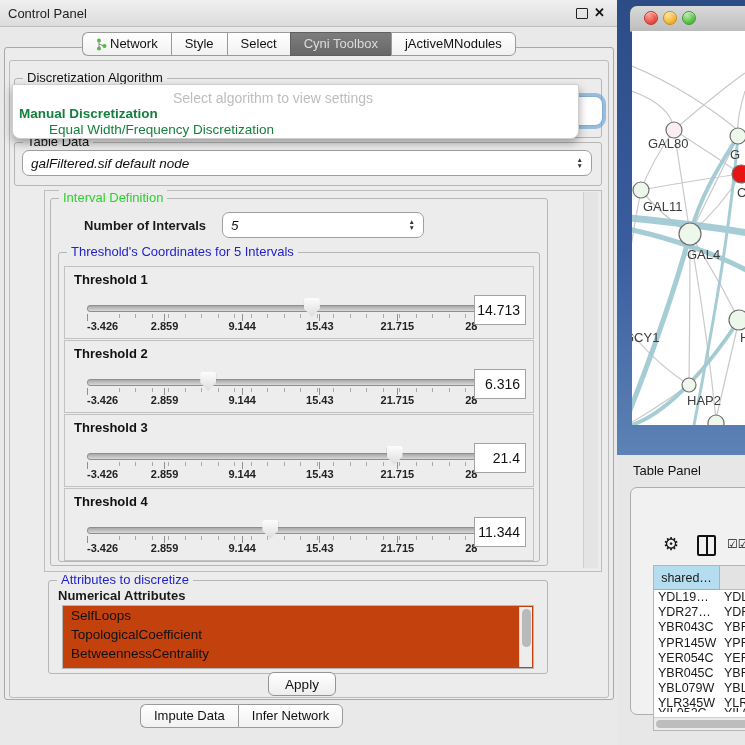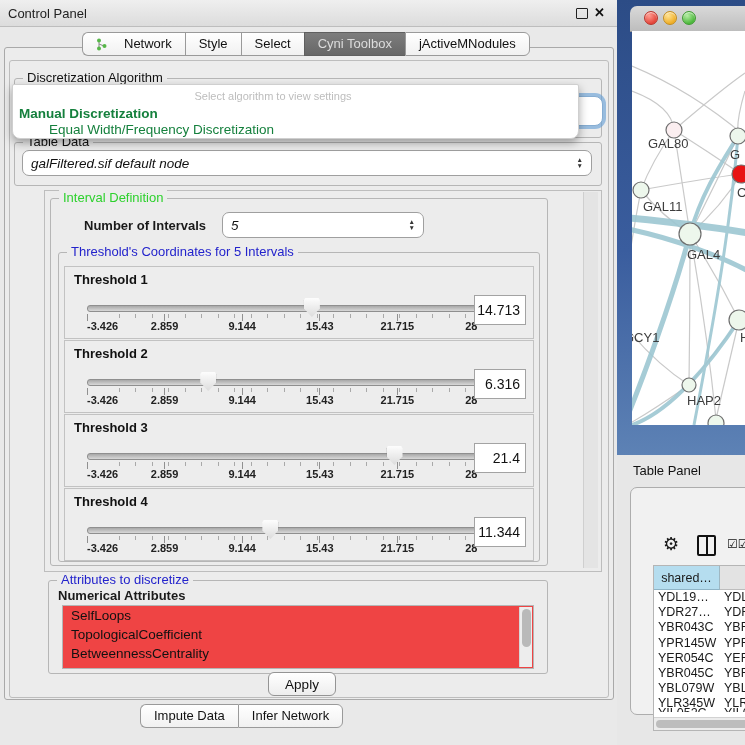--- a/index.html
+++ b/index.html
@@ -12,21 +12,21 @@
   #cp-titlebar{left:0;top:0;width:617px;height:26px;
     background:linear-gradient(#efefef,#dcdcdc);border-bottom:1px solid #bdbdbd;}
   #cp-title{left:8px;top:6px;font-size:13px;color:#222;}
   #float-ic{left:576px;top:8px;width:10px;height:9px;border:1.5px solid #222;border-radius:1px;}
   #close-ic{left:594px;top:5px;font-size:13px;font-weight:bold;color:#111;}
 
   
   .tabrow{top:32px;height:24px;display:flex;}
   .tab{height:22px;line-height:22px;padding:0 13px;background:linear-gradient(#ffffff,#f1f1f1);
        border:1px solid #9a9a9a;border-right:none;font-size:13px;color:#111;
-       display:flex;align-items:center;gap:17px;}
+       display:flex;align-items:center;gap:3px;}
   .tab:first-child{border-radius:6px 0 0 0;border-top-left-radius:6px;border-bottom-left-radius:6px;}
   .tab:last-child{border-right:1px solid #9a9a9a;border-radius:0 6px 6px 0;}
   .tabrow .tab:first-child{border-radius:6px 0 0 6px;}
   .tab.sel{background:linear-gradient(#7d7d7d,#676767);color:#dcdcdc;border-color:#5f5f5f;}
   #top-tabs{left:82px;}
   #bottom-tabs{left:140px;top:704px;}
 
   
   #panel{left:4px;top:47px;width:608px;height:651px;border:1px solid #a9a9a9;border-radius:3px;background:#ececec;}
   #inner{left:9px;top:60px;width:598px;height:636px;border:1px solid #bdbdbd;border-radius:3px;background:#ececec;}
@@ -37,21 +37,21 @@
   .gtitle.blue{color:#2323cc;}
   .gtitle.black{color:#111;}
 
   #grp-alg{left:14px;top:78px;width:586px;height:58px;}
   #alg-combo{left:20px;top:96px;width:581px;height:28px;background:#fff;border:1px solid #86add2;
      border-radius:8px;box-shadow:0 0 0 3px rgba(96,156,214,.6);}
 
   
   #popup{left:12px;top:84px;width:565px;height:53px;background:#fff;border:1px solid #cfcfcf;
      border-radius:2px 2px 8px 8px;box-shadow:0 4px 10px rgba(0,0,0,.35);z-index:30;}
-  #popup-hint{left:90px;top:5px;width:340px;text-align:center;color:#bdbdbd;font-size:11px;}
+  #popup-hint{left:90px;top:5px;width:340px;text-align:center;color:#bdbdbd;font-size:14px;}
   .popup-item{left:2px;width:560px;font-size:13.5px;color:#15803d;padding-left:4px;}
   #popup-i0{top:21px;font-weight:bold;}
   #popup-i1{top:37px;margin-left:30px;}
 
   #grp-td{left:14px;top:142px;width:586px;height:42px;}
   .combo{background:#fff;border:1px solid #9f9f9f;border-radius:7px;font-size:13.5px;color:#111;
      display:flex;align-items:center;padding:0 8px;box-sizing:border-box;font-style:italic;}
   #td-combo{left:22px;top:150px;width:570px;height:26px;}
   .stepper{margin-left:auto;display:flex;flex-direction:column;line-height:6px;font-size:6.5px;color:#333;}
 
@@ -83,21 +83,21 @@
   .scale span:nth-child(2){left:20%;}
   .scale span:nth-child(3){left:40%;}
   .scale span:nth-child(4){left:60%;}
   .scale span:nth-child(5){left:80%;}
   .scale span:nth-child(6){left:100%;transform:translateX(-80%);}
   .vbox{position:absolute;right:7px;top:28px;width:52px;height:30px;background:#fff;border:1px solid #a3a3a3;
      font-size:14px;color:#111;display:flex;align-items:center;justify-content:flex-end;padding-right:5px;box-sizing:border-box;}
 
   #grp-attr{left:48px;top:580px;width:498px;height:92px;}
   #attr-sub{left:58px;top:588px;font-size:13px;font-weight:bold;}
-  #attr-list{left:62px;top:605px;width:470px;height:62px;background:#ef4444;border:1px solid #b5b5b5;overflow:hidden;}
+  #attr-list{left:62px;top:605px;width:470px;height:62px;background:#c2410c;border:1px solid #b5b5b5;overflow:hidden;}
   .attr-item{position:absolute;left:8px;font-size:13.5px;color:#111;}
   #attr-sb{position:absolute;right:1px;top:1px;width:12px;height:60px;background:#ededed;border-left:1px solid #d5d5d5;}
   #attr-sb div{position:absolute;left:1.5px;top:2px;width:9px;height:38px;border-radius:5px;background:#b9b9b9;}
 
   #apply-btn{left:268px;top:672px;width:66px;height:22px;background:linear-gradient(#ffffff,#ededed);
      border:1px solid #949494;border-radius:6px;font-size:13.5px;color:#111;
      display:flex;align-items:center;justify-content:center;}
 
   
   #netwin{left:617px;top:0;width:128px;height:455px;

